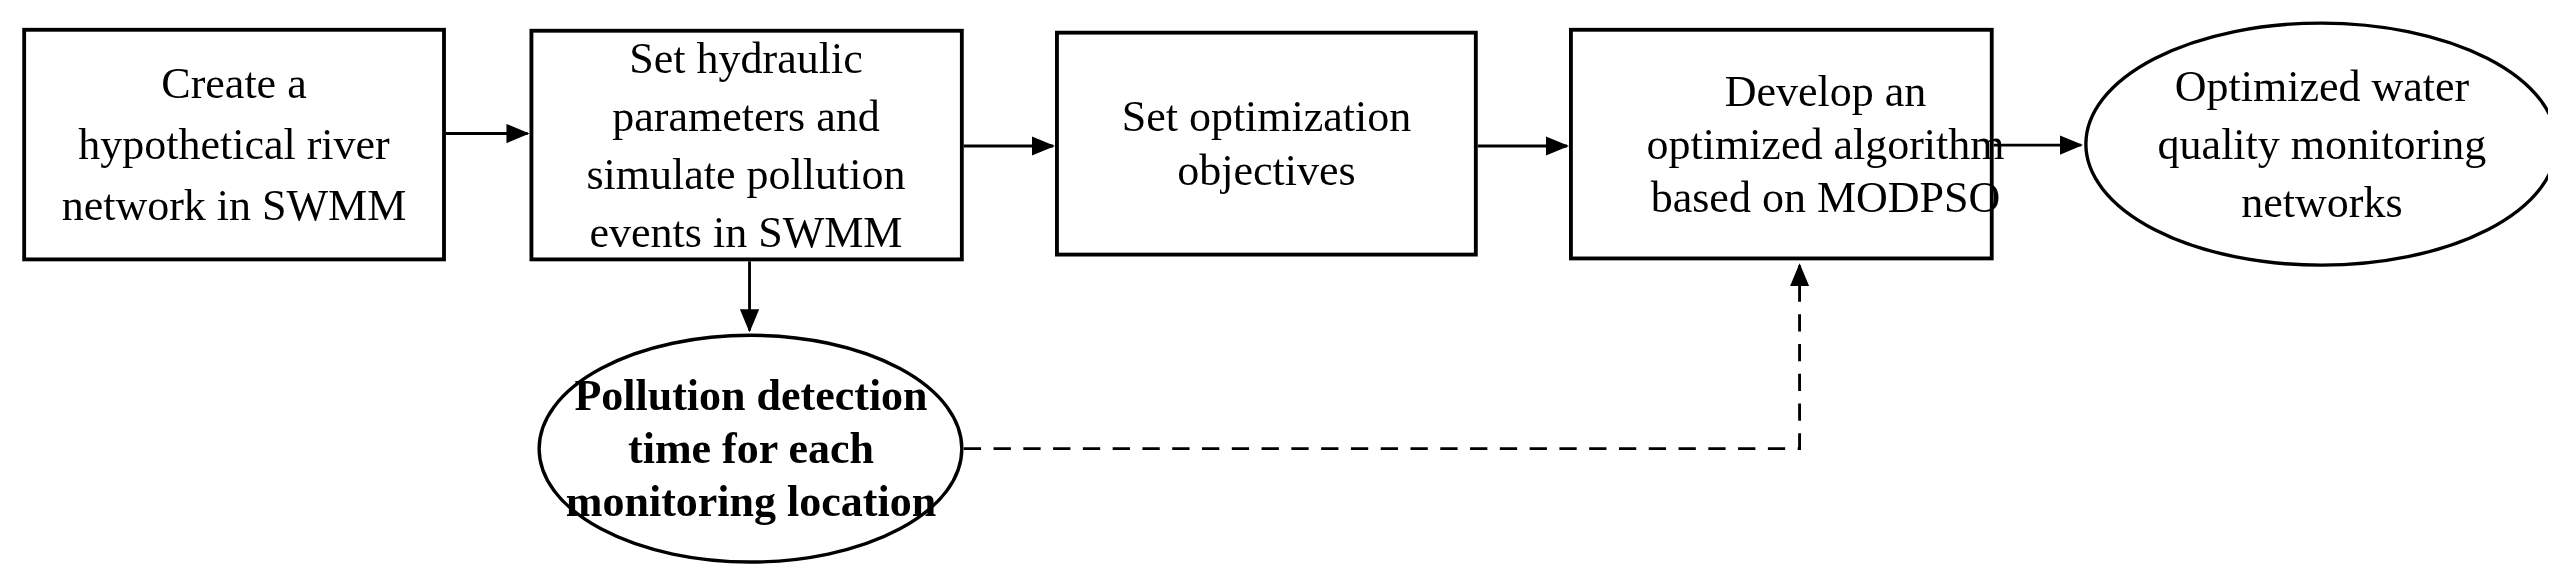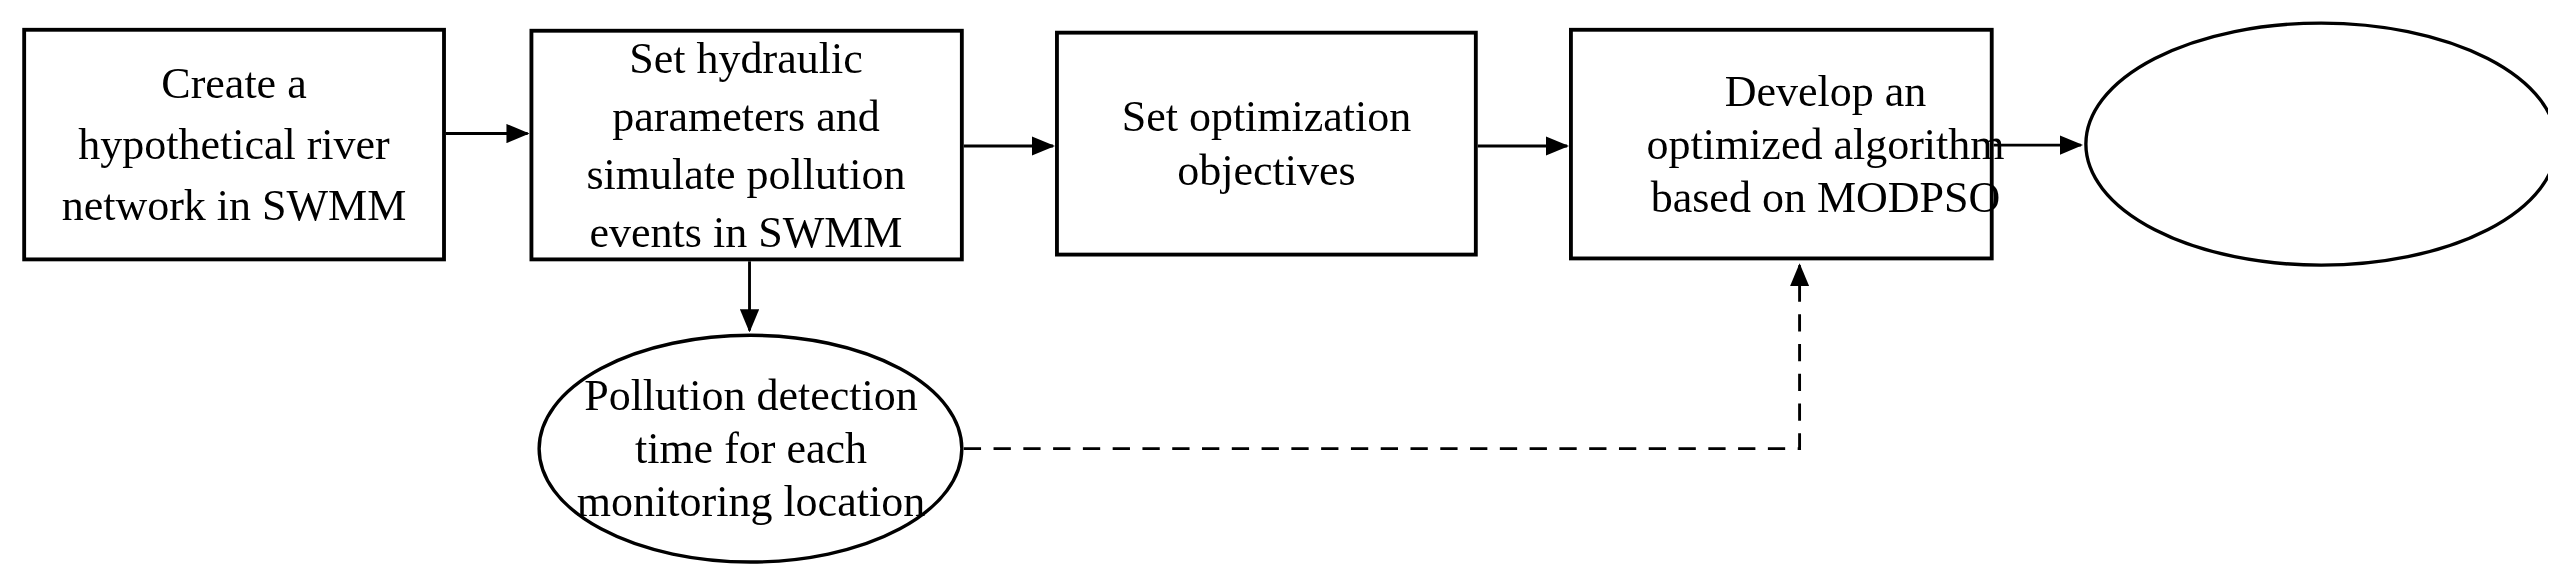--- a/index.html
+++ b/index.html
@@ -47,21 +47,21 @@
     white-space: pre-line;
     font-size: 44px;
     z-index: 2;
   }
   
   #lbl-create      { left: 22px;   top: 28px;  width: 424px; height: 233px; line-height: 61px; }
   #lbl-params      { left: 529px;  top: 29px;  width: 434px; height: 233px; line-height: 58px; }
   #lbl-objectives  { left: 1055px; top: 31px;  width: 423px; height: 226px; line-height: 54px; border-radius: 29px; }
   #lbl-develop     { left: 1569px; top: 28px;  width: 425px; height: 233px; line-height: 53px; padding-left: 44px; }
   #lbl-optimized   { left: 2085px; top: 22px;  width: 474px; height: 245px; line-height: 58px; }
-  #lbl-detection   { left: 538px;  top: 333px; width: 426px; height: 231px; line-height: 53px; }
+  #lbl-detection   { left: 538px;  top: 333px; width: 426px; height: 231px; line-height: 53px; font-weight: bold; }
 </style>
 </head>
 <body>
 
 <div class="figure">
 
   <svg class="layer" viewBox="0 0 2681 611" xmlns="http://www.w3.org/2000/svg">
     <defs>
       <marker id="arrow" viewBox="0 0 12 10" refX="11" refY="5" markerWidth="24" markerHeight="20" markerUnits="userSpaceOnUse" orient="auto">
         <path class="arrowhead" d="M0,0 L12,5 L0,10 Z"></path>
@@ -93,19 +93,22 @@
 simulate pollution
 events in SWMM</div>
 
   <div class="node-label" id="lbl-objectives">Set optimization
 objectives</div>
 
   <div class="node-label" id="lbl-develop">Develop an
 optimized algorithm
 based on MODPSO</div>
 
+  <div class="node-label" id="lbl-optimized">Optimized water
+quality monitoring
+networks</div>
 
   <div class="node-label" id="lbl-detection">Pollution detection
 time for each
 monitoring location</div>
 
 </div>
 
 
 </body></html>

